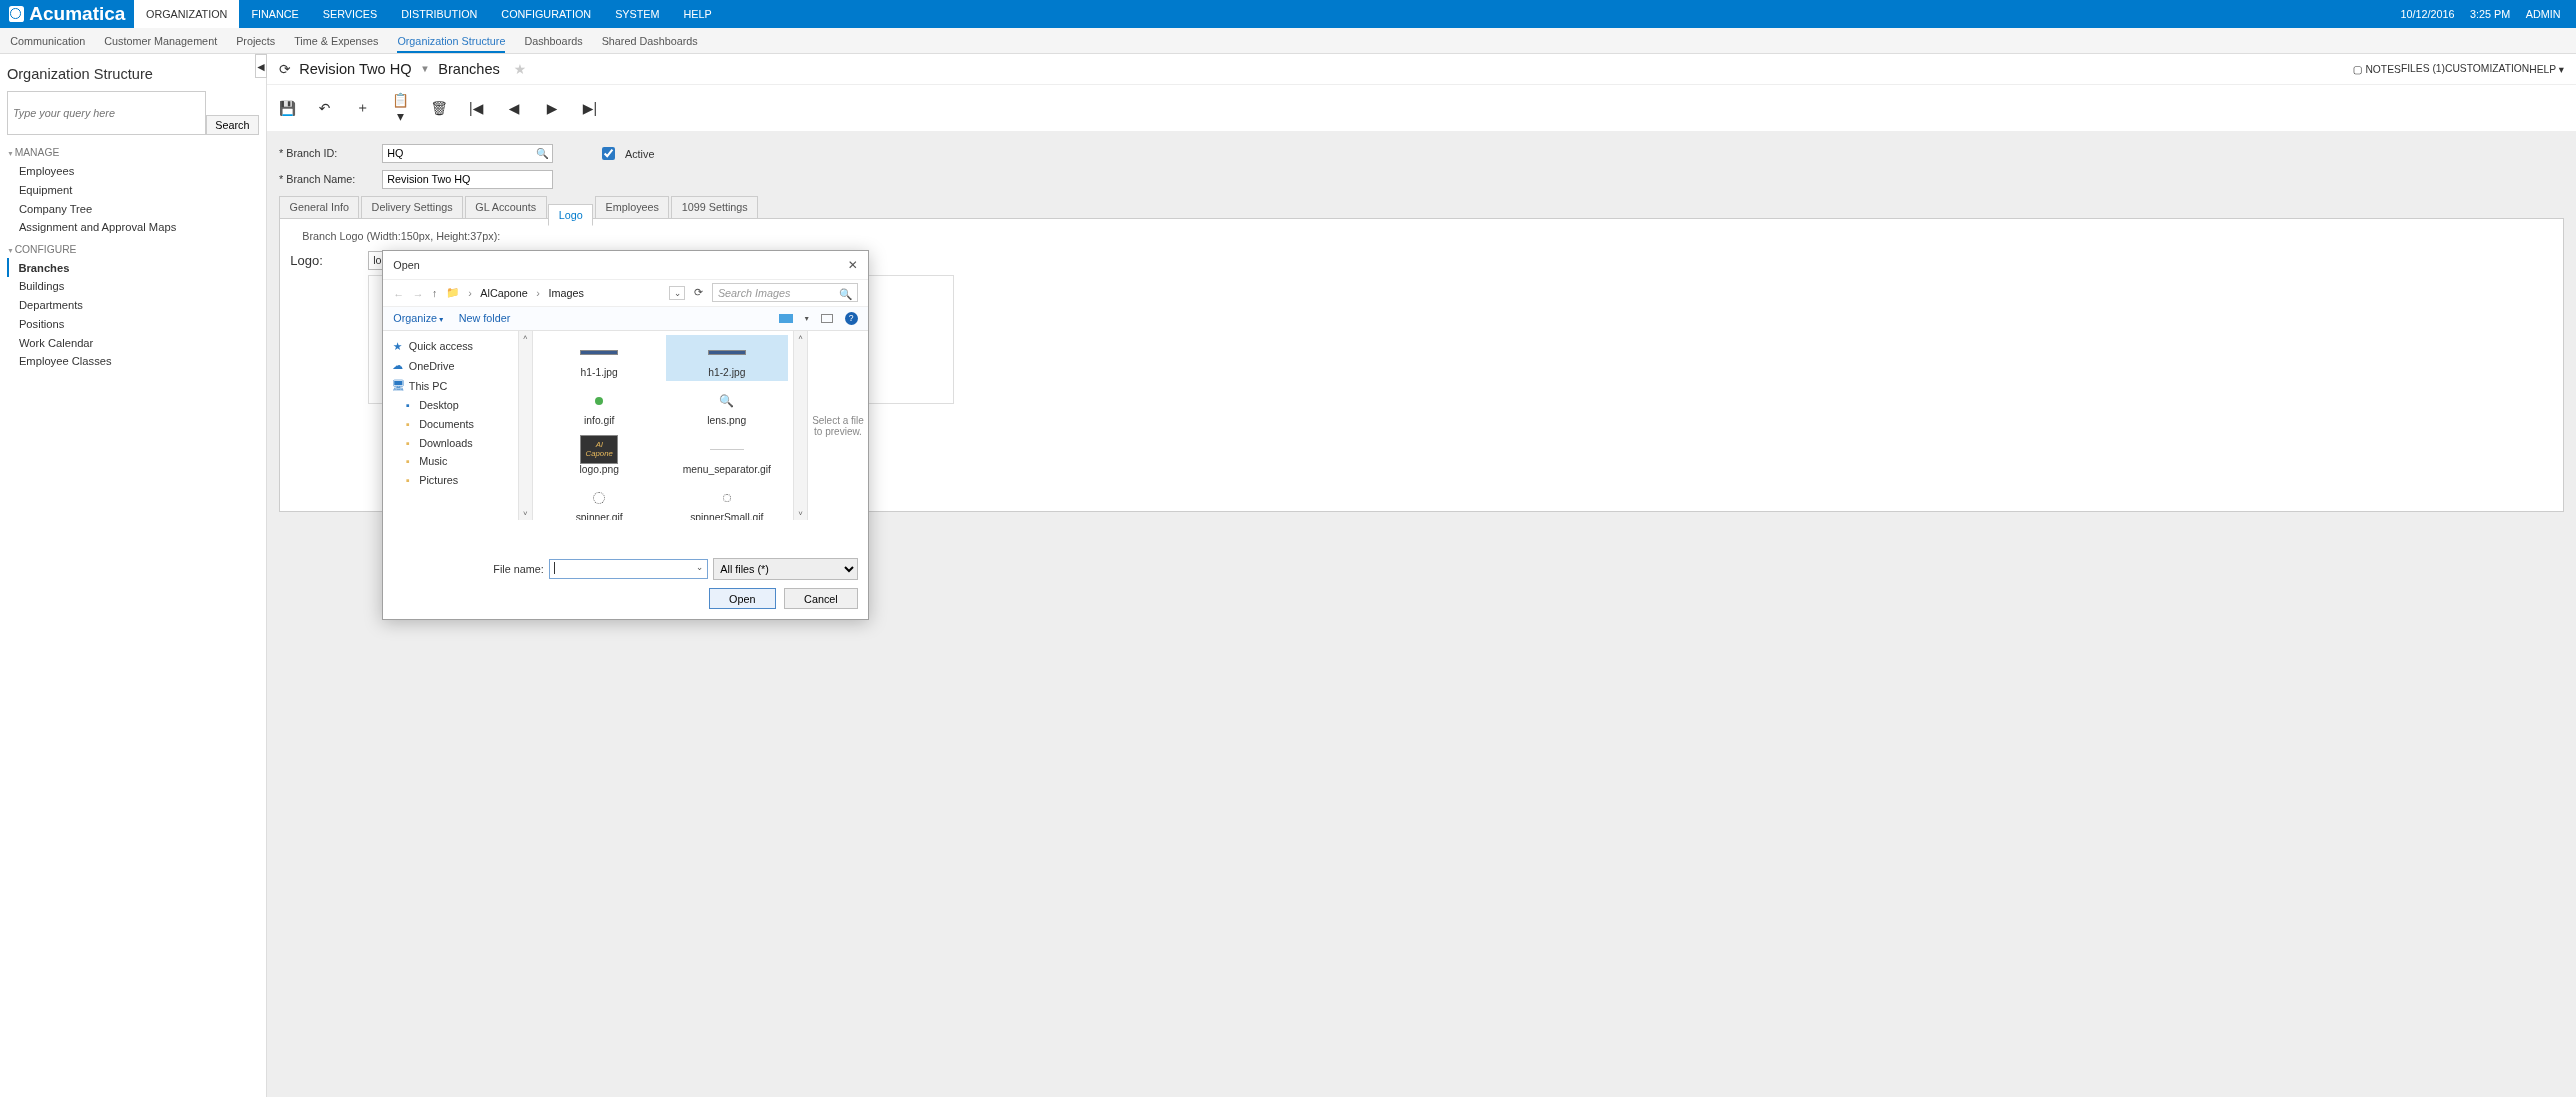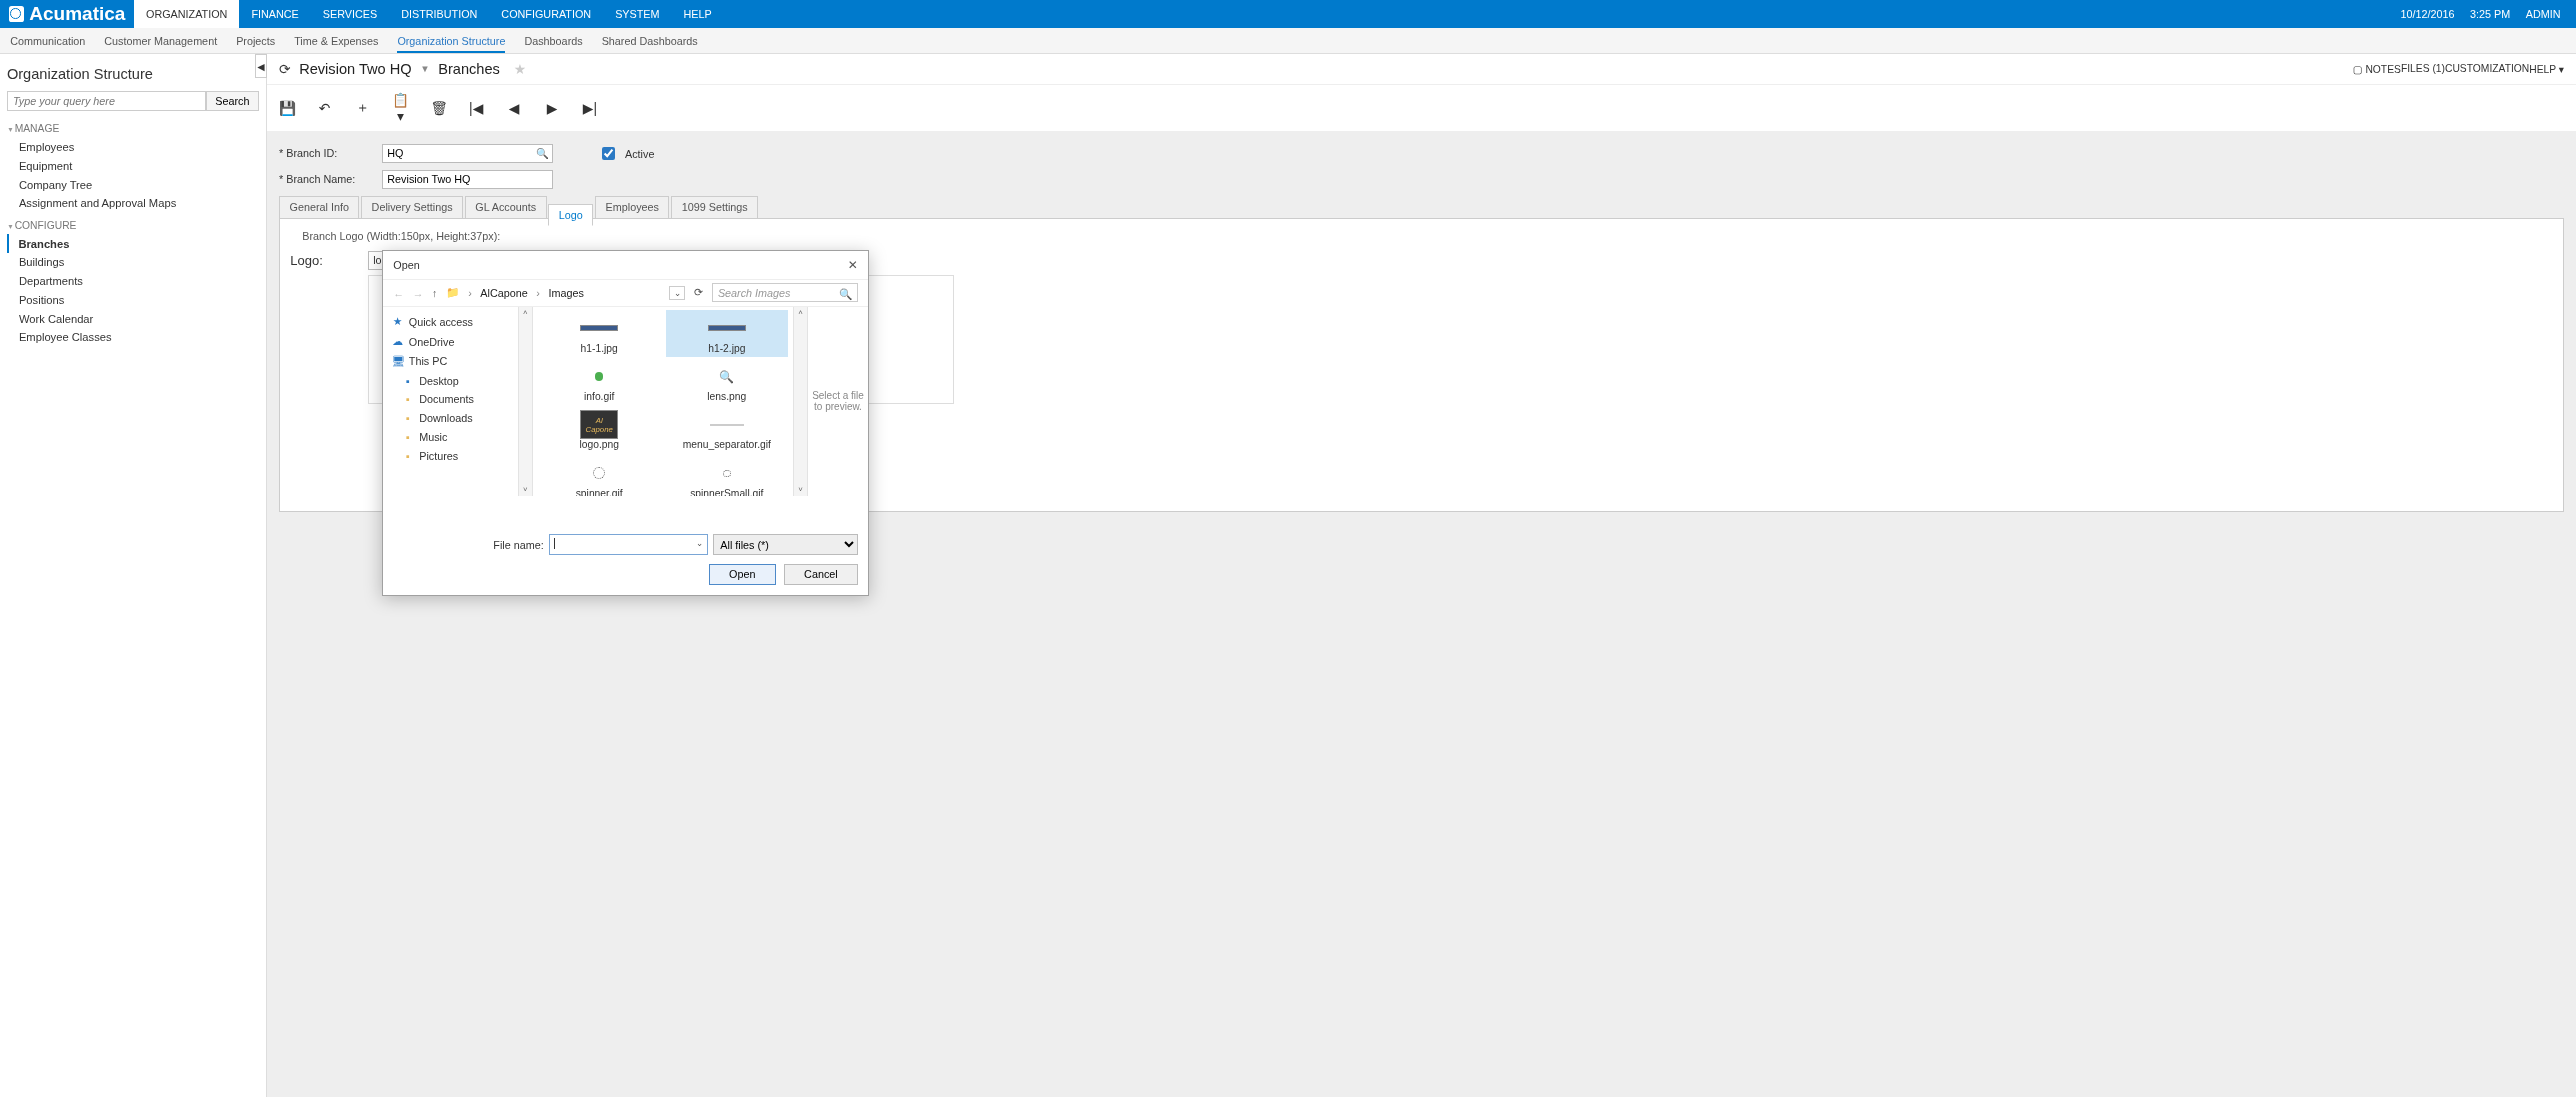--- a/index.html
+++ b/index.html
@@ -13,21 +13,21 @@
 .topnav-item.active { background: white; color: #333; }
 .topbar-right { margin-left: auto; display: flex; align-items: center; padding-right: 15.5px; font-size: 10.8px; gap: 15.5px; }
 .subnav { background: #f5f5f5; border-bottom: 0.9px solid #ddd; height: 26px; display: flex; align-items: center; padding-left: 10.3px; gap: 19px; }
 .subnav-item { font-size: 10.8px; color: #555; cursor:pointer; }
 .subnav-item.active { color: #2a79c4; border-bottom: 2.6px solid #007acc; padding-bottom: 4.3px; margin-bottom: -6.9px; }
 .main { display: flex; height: calc(100vh - 54px); }
 .sidebar { width: 267px; background: white; border-right: 0.9px solid #ddd; padding: 8.6px 6.9px; }
 .sidebar-title { font-size: 14.6px; padding: 3.4px 0 8.6px 0; }
 .searchrow { display: flex; margin-bottom: 12px; }
 .searchrow input { flex: 1; border: 0.9px solid #ccc; padding: 3.4px 5.2px; font-style: italic; color: #999; font-size: 10.8px;}
-.searchrow button { border: 0.9px solid #ccc; background: #f5f5f5; padding: 3.4px 8.6px; font-size: 10.8px; cursor:pointer;}
+.searchrow button { border: 0.9px solid #ccc; background: #f5f5f5; padding: 3.4px 8.6px; font-size: 10.8px; cursor:pointer;margin-top:24px;}
 .navgroup-hdr { font-size: 10.3px; color: #777; margin: 6.9px 0 3.4px 1.7px; cursor:pointer;}
 .navgroup-hdr::before { content: "▾ "; font-size: 7.8px; color:#999;}
 .navitem { padding: 3.4px 0 3.4px 12px; font-size: 11.2px; color: #333; cursor: pointer; }
 .navitem.active { font-weight: bold; border-left: 2.6px solid #007acc; padding-left: 9.5px; }
 .content { flex: 1; display: flex; flex-direction: column; background: white; position: relative; }
 .collapse-handle { position:absolute; left:-12px; top:0; width:12px; height:24px; background:white; border:0.9px solid #ccc; display:flex;align-items:center;justify-content:center;font-size:9.5px;cursor:pointer;}
 .titlebar { display: flex; align-items: center; padding: 6.9px 12px; border-bottom: 0.9px solid #eee; }
 .titlebar-left { display: flex; align-items: center; gap: 8.6px; font-size: 14.6px; }
 .titlebar-left .refresh{font-size:13.8px;cursor:pointer;}
 .titlebar-crumb { color: #222; }
@@ -250,20 +250,31 @@
     <span class="crumb">AlCapone</span>
     <span class="sep">›</span>
     <span class="crumb">Images</span>
     <span class="drop">⌄</span>
     <span class="reload">⟳</span>
     <span class="dlg-search">
       <span>Search Images</span>
       <span class="mag">🔍</span>
     </span>
   </div>
+  <div class="dlg-bar">
+    <span class="link dd">Organize</span>
+    <span style="width:15.5px"></span>
+    <span class="link">New folder</span>
+    <span class="right">
+      <span class="icon-view"></span>
+        <span style="font-size:7.8px;color:#555;">▾</span>
+      <span class="icon-sq"></span>
+      <span class="help">?</span>
+    </span>
+  </div>
   <div class="dlg-body">
     <div class="dlg-tree" id="dlgtree">
         <div class="dlg-tree-item">
           <span class="ic" style="color:#2a79c4">★</span>
           <span>Quick access</span>
         </div>
         <div class="dlg-tree-item">
           <span class="ic" style="color:#2a79c4">☁</span>
           <span>OneDrive</span>
         </div>

